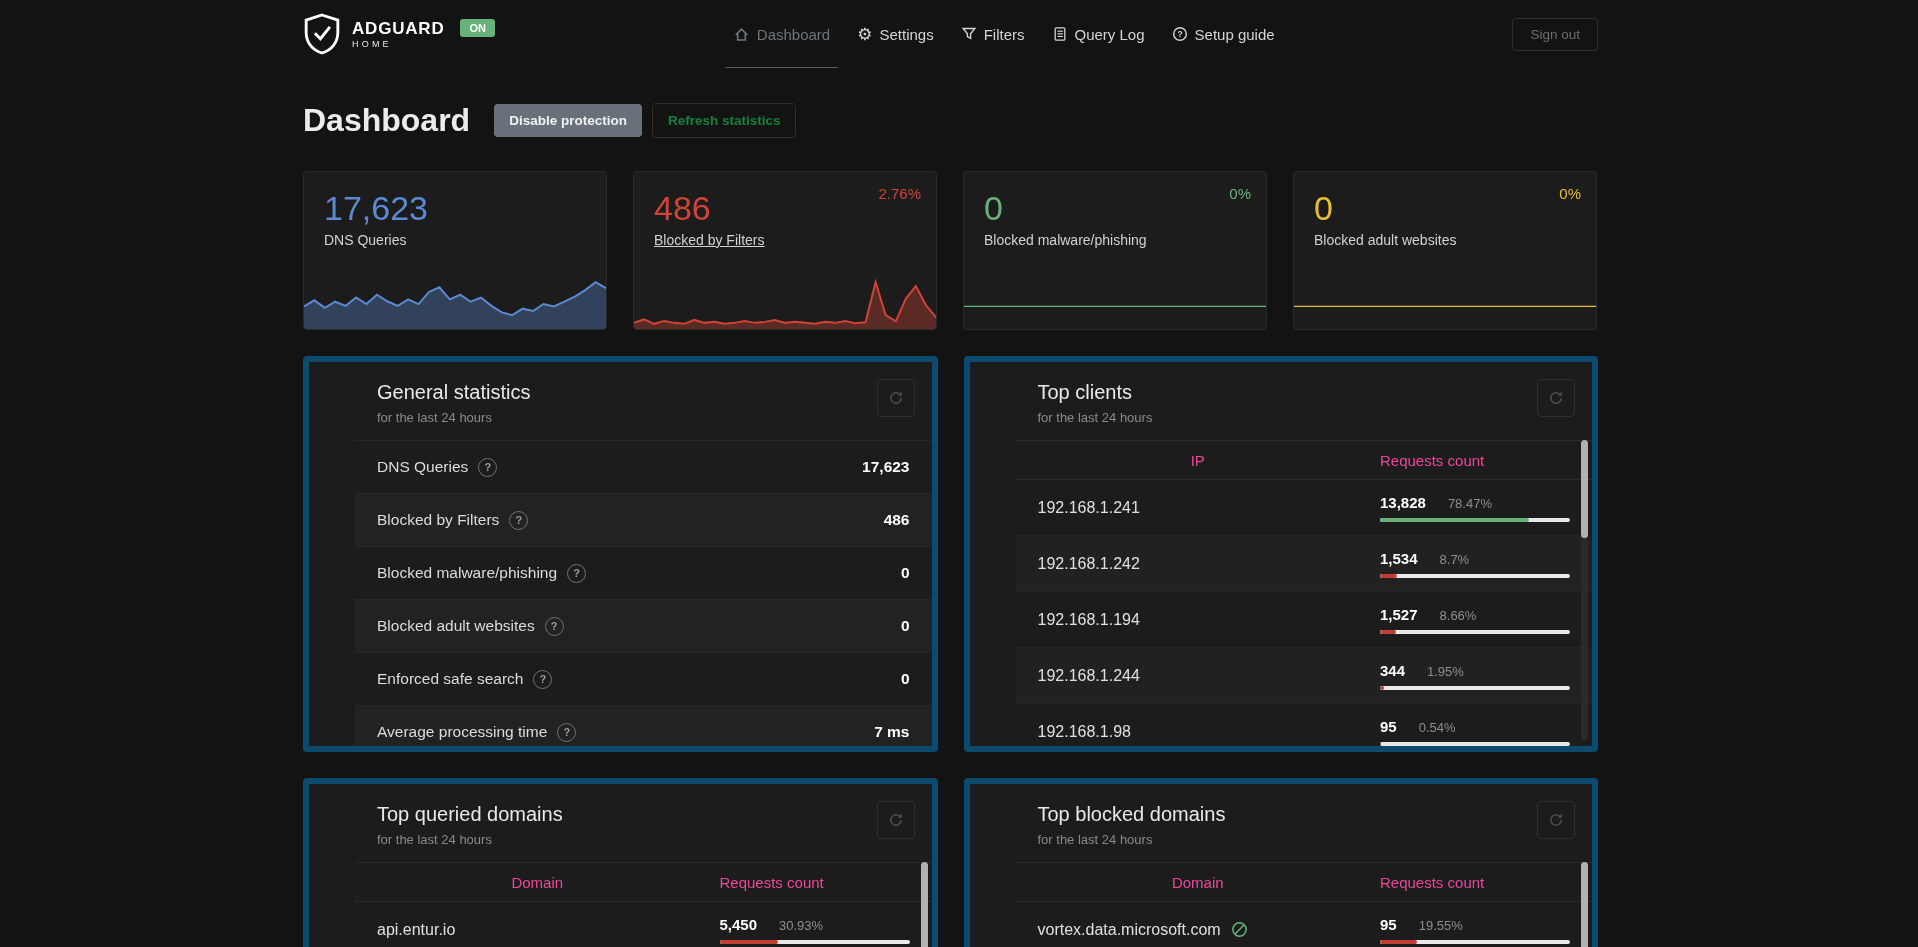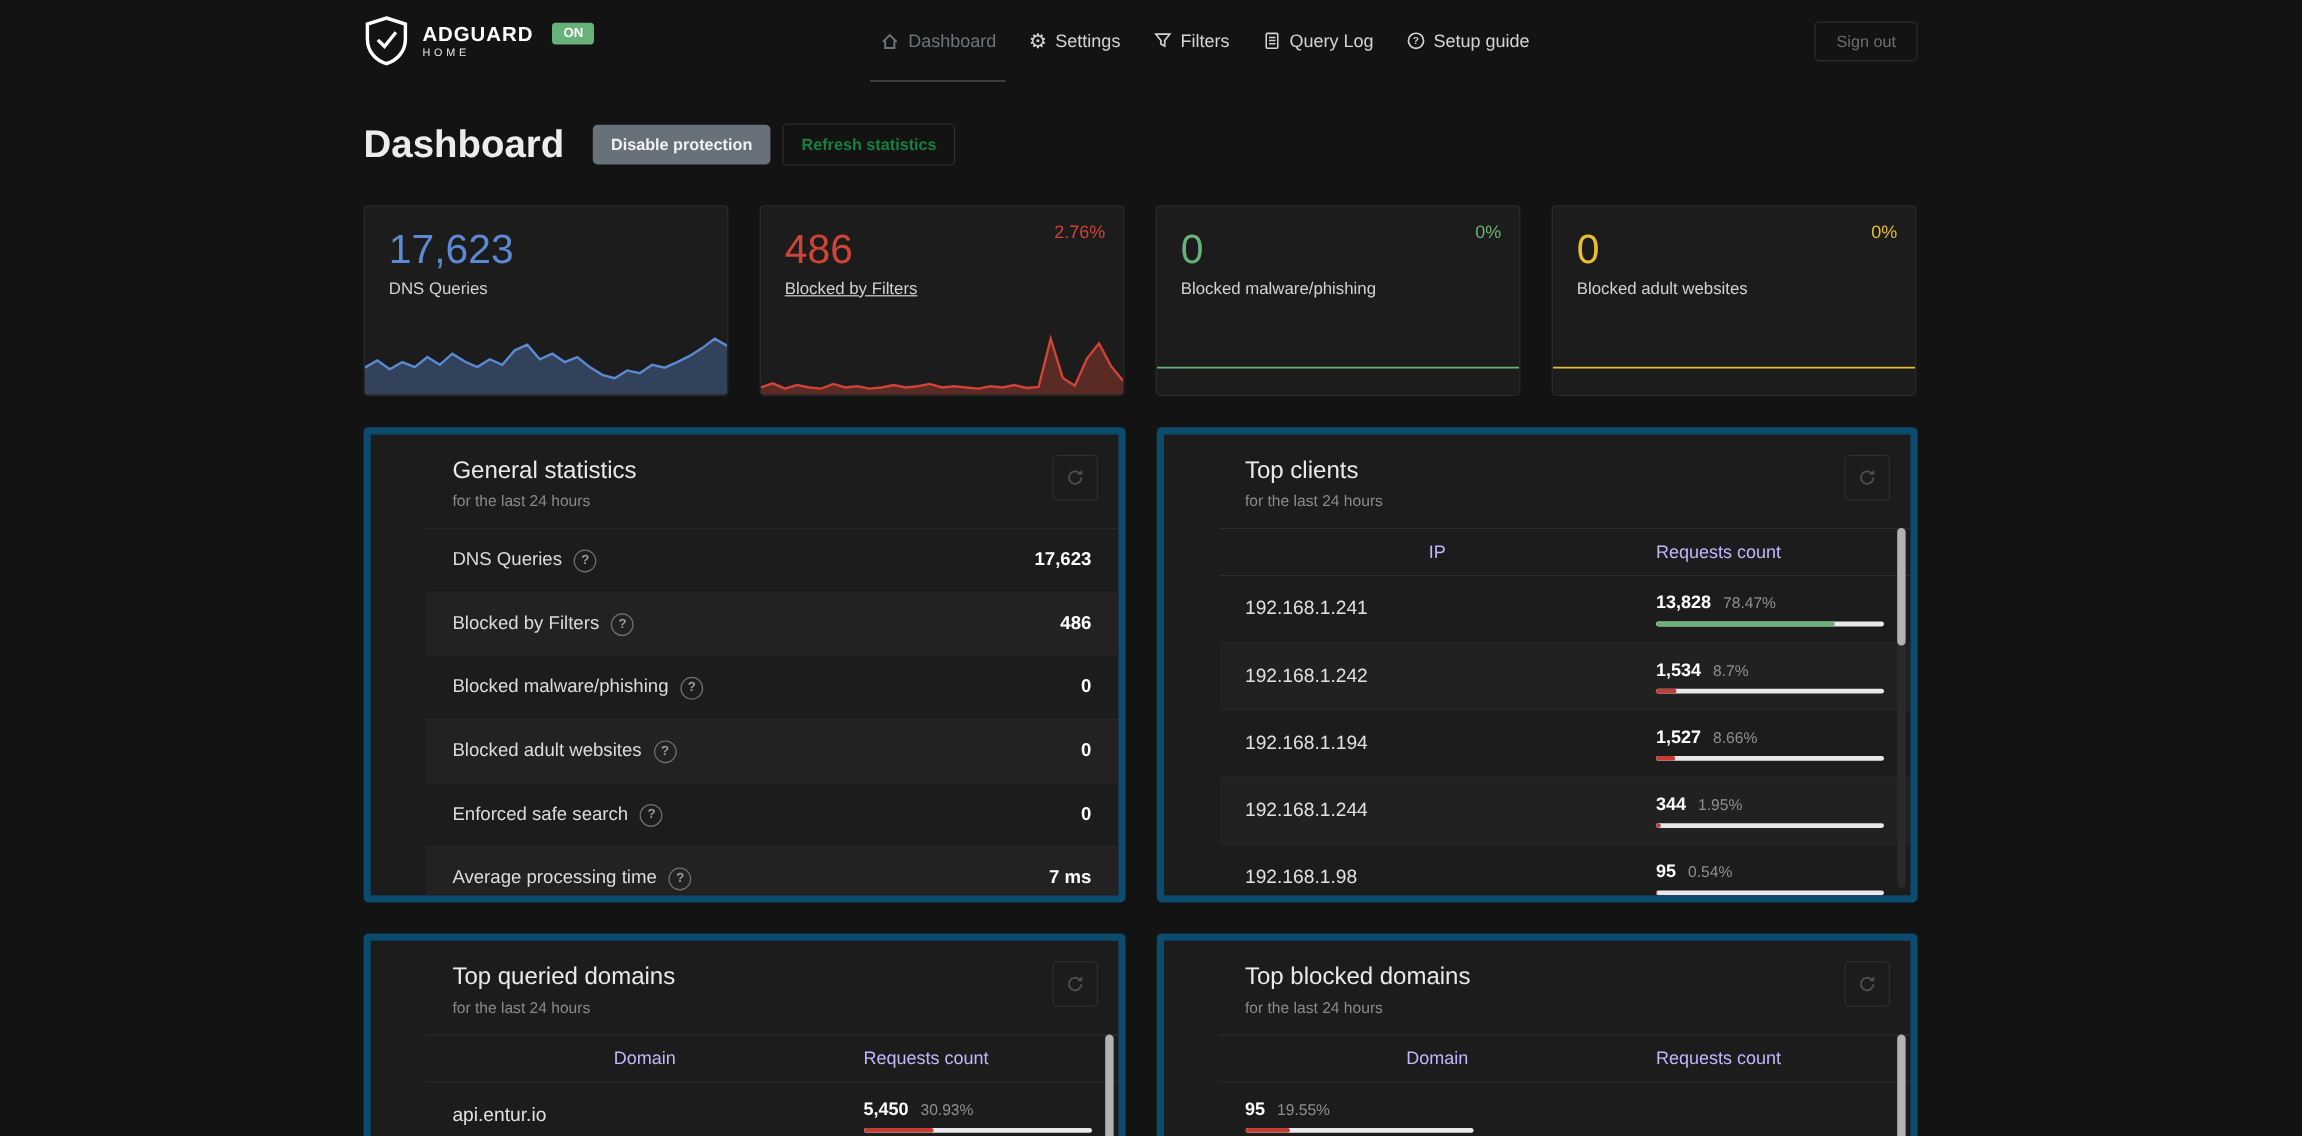--- a/index.html
+++ b/index.html
@@ -69,30 +69,30 @@
   .gs-label-wrap { display:flex; align-items:center; }
   .gs-label { color:#dcdcdc; }
   .gs-value { font-weight:bold; color:#ffffff; }
   .help-circle { display:inline-flex; width:19px; height:19px; border:1px solid #707070;
               border-radius:50%; color:#9a9a9a; font-size:11px; font-weight:bold;
               align-items:center; justify-content:center; margin-left:10px; cursor:pointer; }
   .help-circle::before { content:"?"; }
 
   
   .tbl-head { display:flex; align-items:center; height:40px; border-top:1px solid #2b2b2b;
-              border-bottom:1px solid #2b2b2b; font-size:15px; color:#c4b5fd; }
+              border-bottom:1px solid #2b2b2b; font-size:15px; color:#ec4899; }
   .th-col1 { flex:1; text-align:center; }
   .th-col2 { width:212px; padding-right:22px; text-align:left; }
   .data-row { display:flex; align-items:center; min-height:56px; border-bottom:1px solid #262626;
               padding-left:22px; }
   .data-row.striped { background:#212121; }
   .cell-main { flex:1; font-size:16px; color:#e0e0e0; display:flex; align-items:center; gap:9px;
               cursor:pointer; }
   .cnt-wrap { width:212px; padding-right:22px; }
-  .count-line { display:flex; align-items:center; }
+  .count-line { display:flex; align-items:flex-end;gap:12px; }
   .count { font-size:15px; font-weight:bold; color:#ffffff; }
   .pct { font-size:13px; color:#8f8f8f; margin-left:10px; }
   .bar-track { margin-top:7px; height:4px; background:#e9e9e9; border-radius:2px; overflow:hidden; }
   .bar-fill { height:100%; border-radius:2px; }
   .bar-green { background:#67b279; }
   .bar-red { background:#c33d33; }
   .tracker-icon { display:inline-flex; }
 
   
   .fake-scroll { position:absolute; top:78px; bottom:6px; right:4px; width:7px;
@@ -425,20 +425,29 @@
           <polygon points="13.9,1.4 13.9,5.7 9.7,5.7" fill="currentColor"></polygon>
         </svg>
       </button>
       <div class="tbl-head">
         <div class="th-col1">Domain</div>
         <div class="th-col2">Requests count</div>
       </div>
       <div>
 
           <div class="data-row" data-row="">
+            <div class="cell-main">
+              <span>vortex.data.microsoft.com</span>
+              <span class="tracker-icon">
+                <svg viewBox="0 0 20 20" width="19" height="19">
+                  <circle cx="10" cy="10" r="7" fill="none" stroke="#67b279" stroke-width="1.6"></circle>
+                  <line x1="5.3" y1="14.7" x2="14.7" y2="5.3" stroke="#67b279" stroke-width="1.6"></line>
+                </svg>
+              </span>
+            </div>
             <div class="cnt-wrap">
               <div class="count-line">
                 <span class="count">95</span>
                 <span class="pct">19.55%</span>
               </div>
               <div class="bar-track">
                 <div class="bar-fill bar-red" style="width: 19.55%;"></div>
               </div>
             </div>
           </div>

